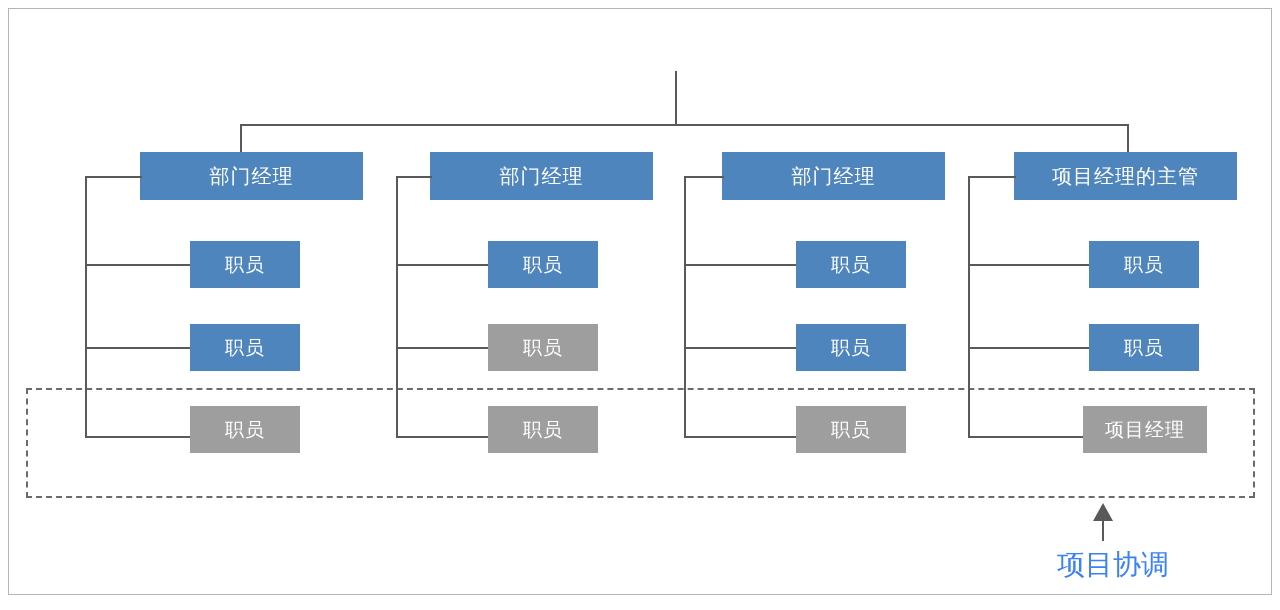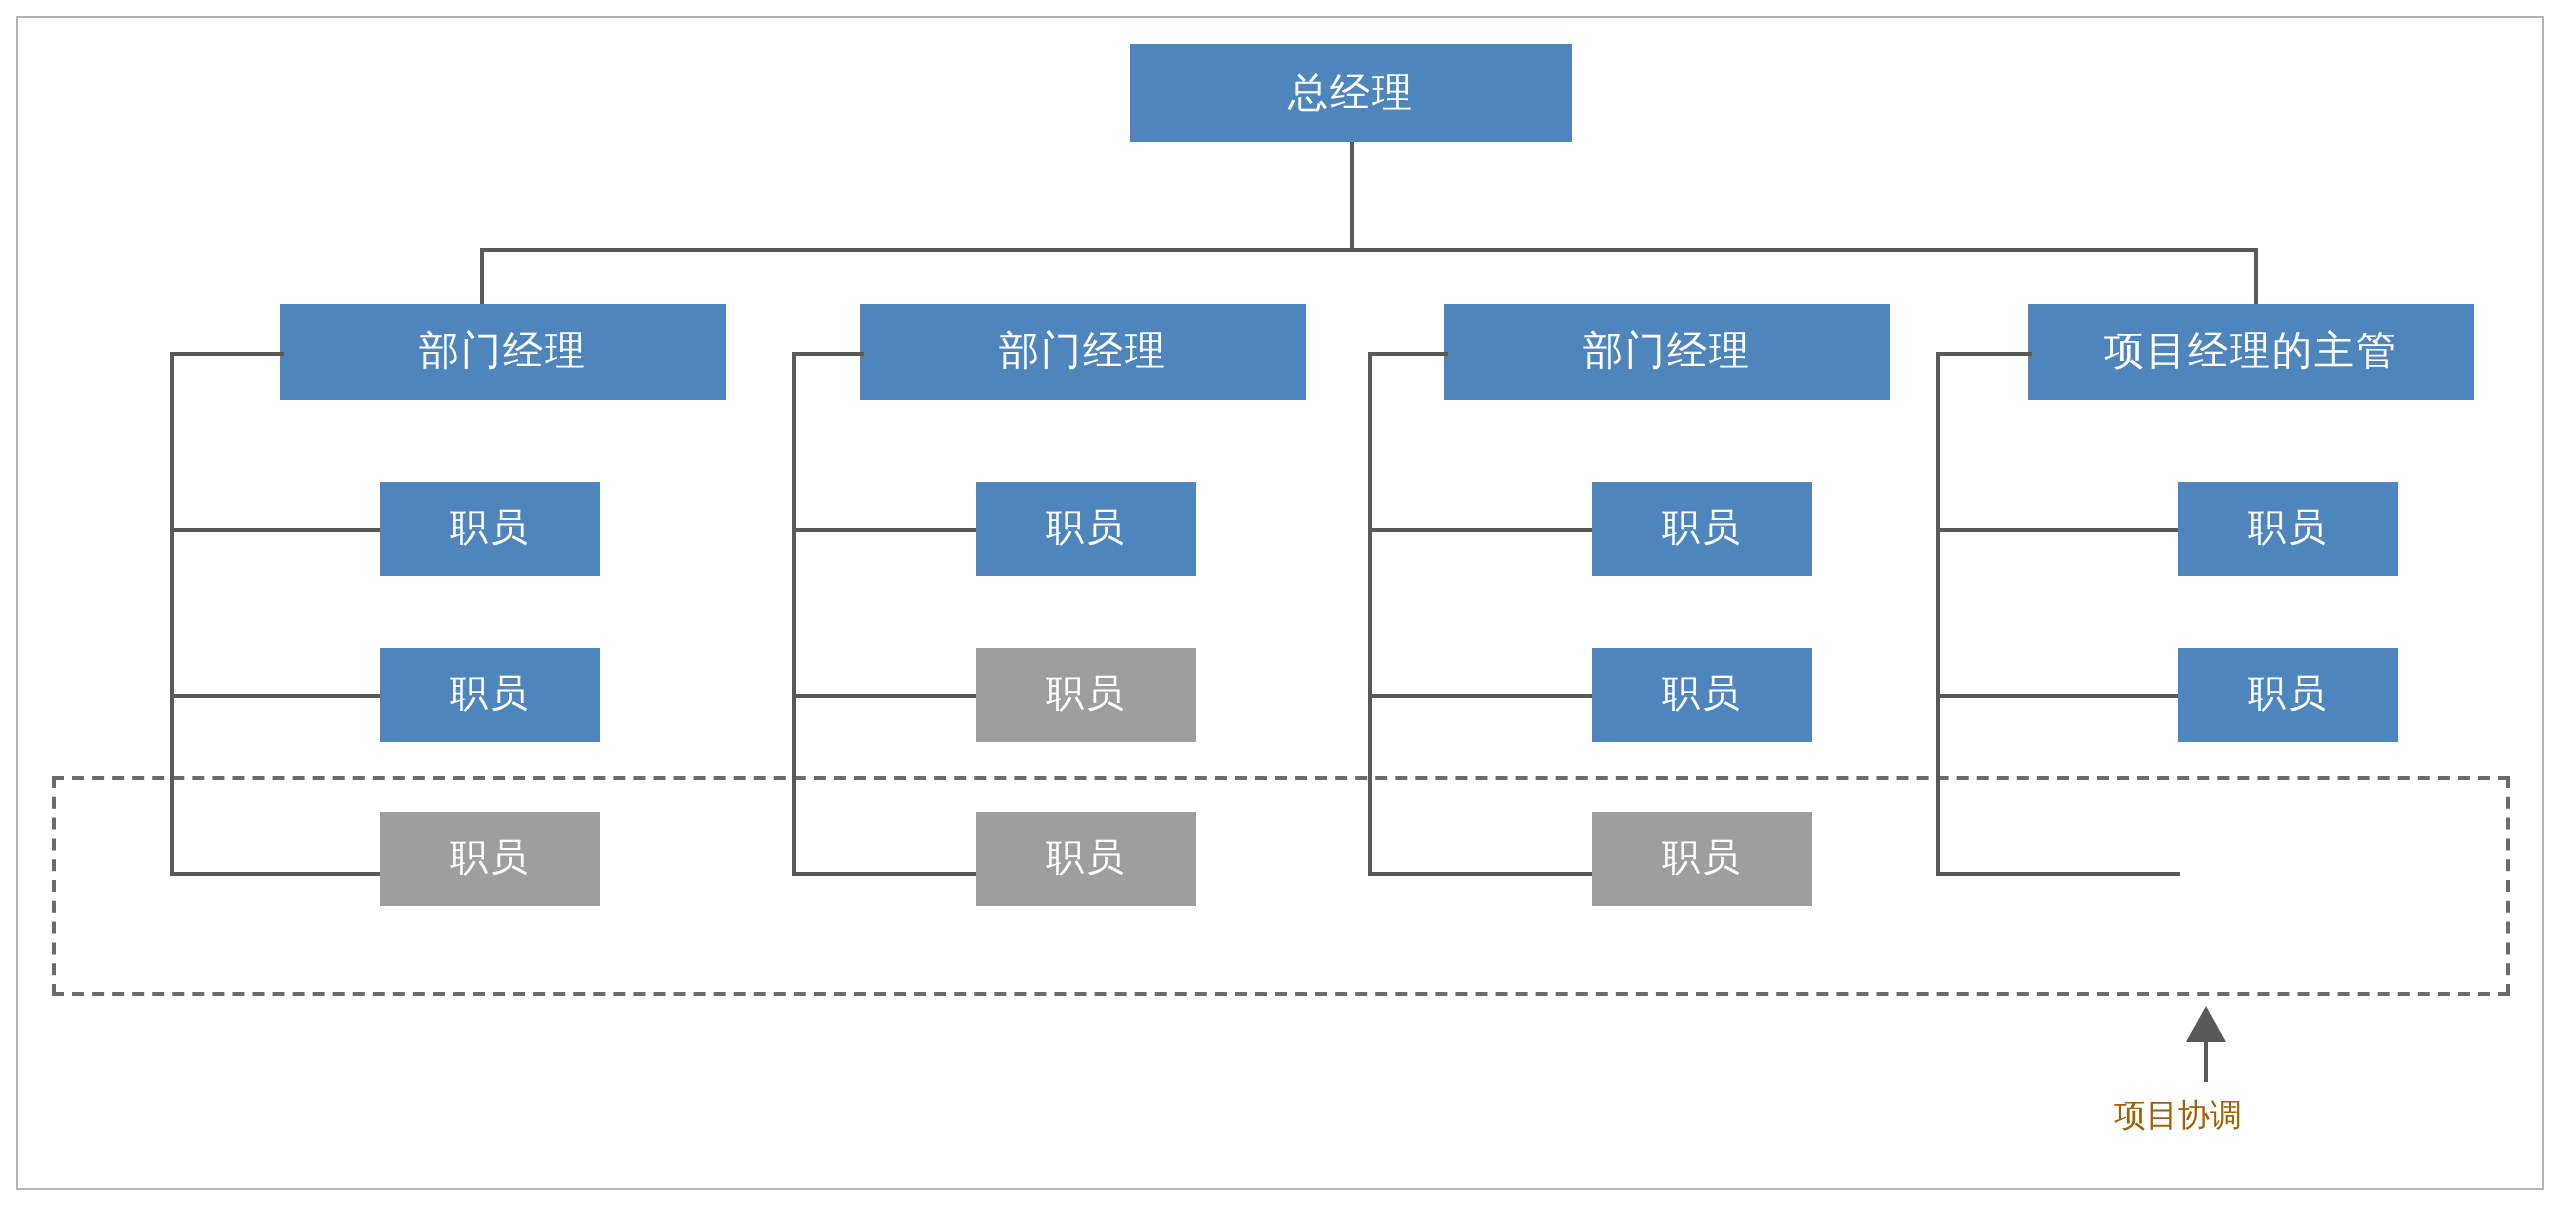--- a/index.html
+++ b/index.html
@@ -72,22 +72,22 @@
   .caption {
     position: absolute;
     color: #1f1f2e;
     font-size: 19px;
     line-height: 1;
     white-space: nowrap;
     user-select: none;
   }
   #coord-label {
     position: absolute;
-    color: #a16207;
-    font-size: 16px;
+    color: #3b82f6;
+    font-size: 28px;
     line-height: 1;
     white-space: nowrap;
     user-select: none;
   }
   #coord-arrow {
     position: absolute;
     left: 1092px;
     top: 503px;
     width: 22px;
     height: 38px;
@@ -95,21 +95,20 @@
 </style>
 </head>
 <body>
 
 <div id="canvas">
 
   <div id="outer-frame"></div>
 
   <div id="project-scope"></div>
 
-  <div class="node blue manager" style="left:565px; top:22px; width:221px; height:49px;">总经理</div>
 
   <div class="vline" style="left:675px; top:71px; height:54px;"></div>
 
   <div class="hline" style="left:240px; top:124px; width:889px;"></div>
 
   <div class="vline" style="left:240px; top:124px; height:28px;"></div>
 
   <div class="vline" style="left:1127px; top:124px; height:28px;"></div>
 
   <div class="node blue manager" style="left:140px; top:152px; width:223px; height:48px;">部门经理</div>
@@ -148,20 +147,21 @@
 
   <div class="node blue manager" style="left:1014px; top:152px; width:223px; height:48px;">项目经理的主管</div>
   <div class="vline" style="left:968px; top:176px; height:260px;"></div>
   <div class="hline" style="left:968px; top:176px; width:48px;"></div>
   <div class="hline" style="left:968px; top:264px; width:122px;"></div>
   <div class="hline" style="left:968px; top:347px; width:122px;"></div>
   <div class="hline" style="left:968px; top:436px; width:122px;"></div>
 
   <div class="node blue staff" style="left:1089px; top:241px; width:110px; height:47px;">职员</div>
   <div class="node blue staff" style="left:1089px; top:324px; width:110px; height:47px;">职员</div>
+  <div class="node gray staff" style="left:1083px; top:406px; width:124px; height:47px;">项目经理</div>
 
 
   <svg id="coord-arrow" viewBox="0 0 22 38">
     <line x1="11" y1="38" x2="11" y2="16" stroke="#595959" stroke-width="2"></line>
     <polygon points="11,0 21,18 1,18" fill="#595959"></polygon>
   </svg>
   <div id="coord-label" style="left:1057px; top:551px;">项目协调</div>
 
 </div>
 

